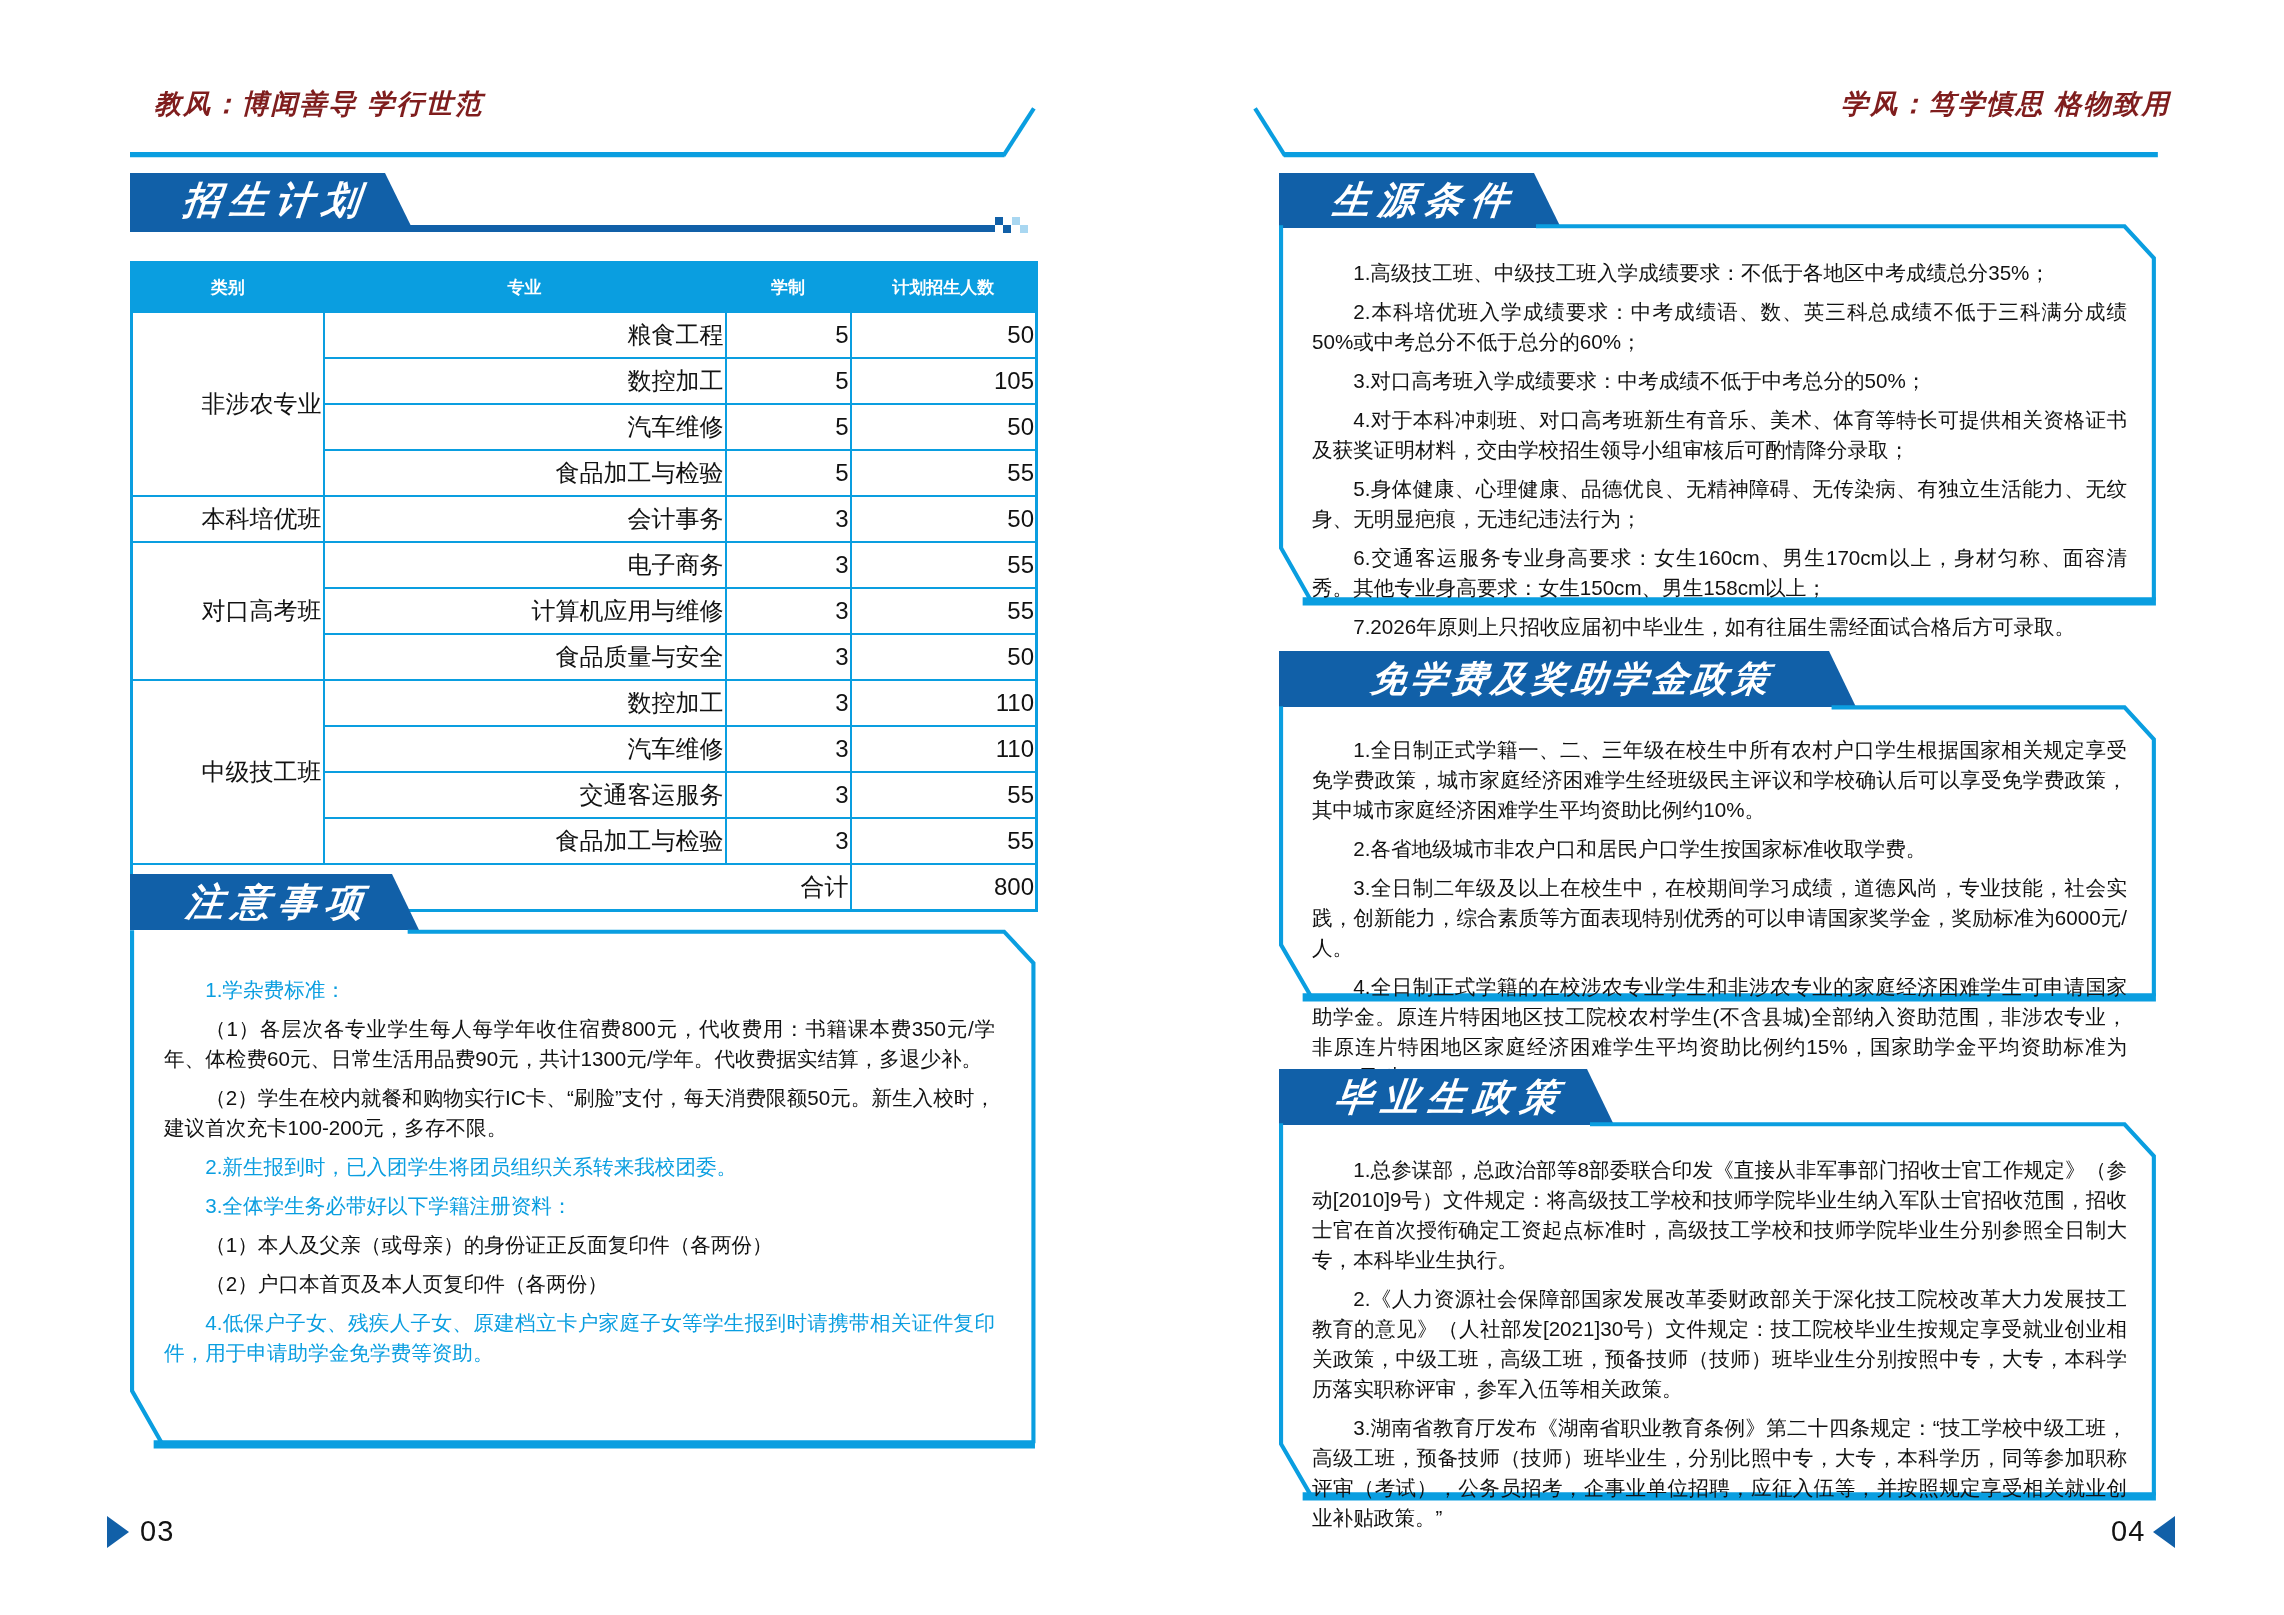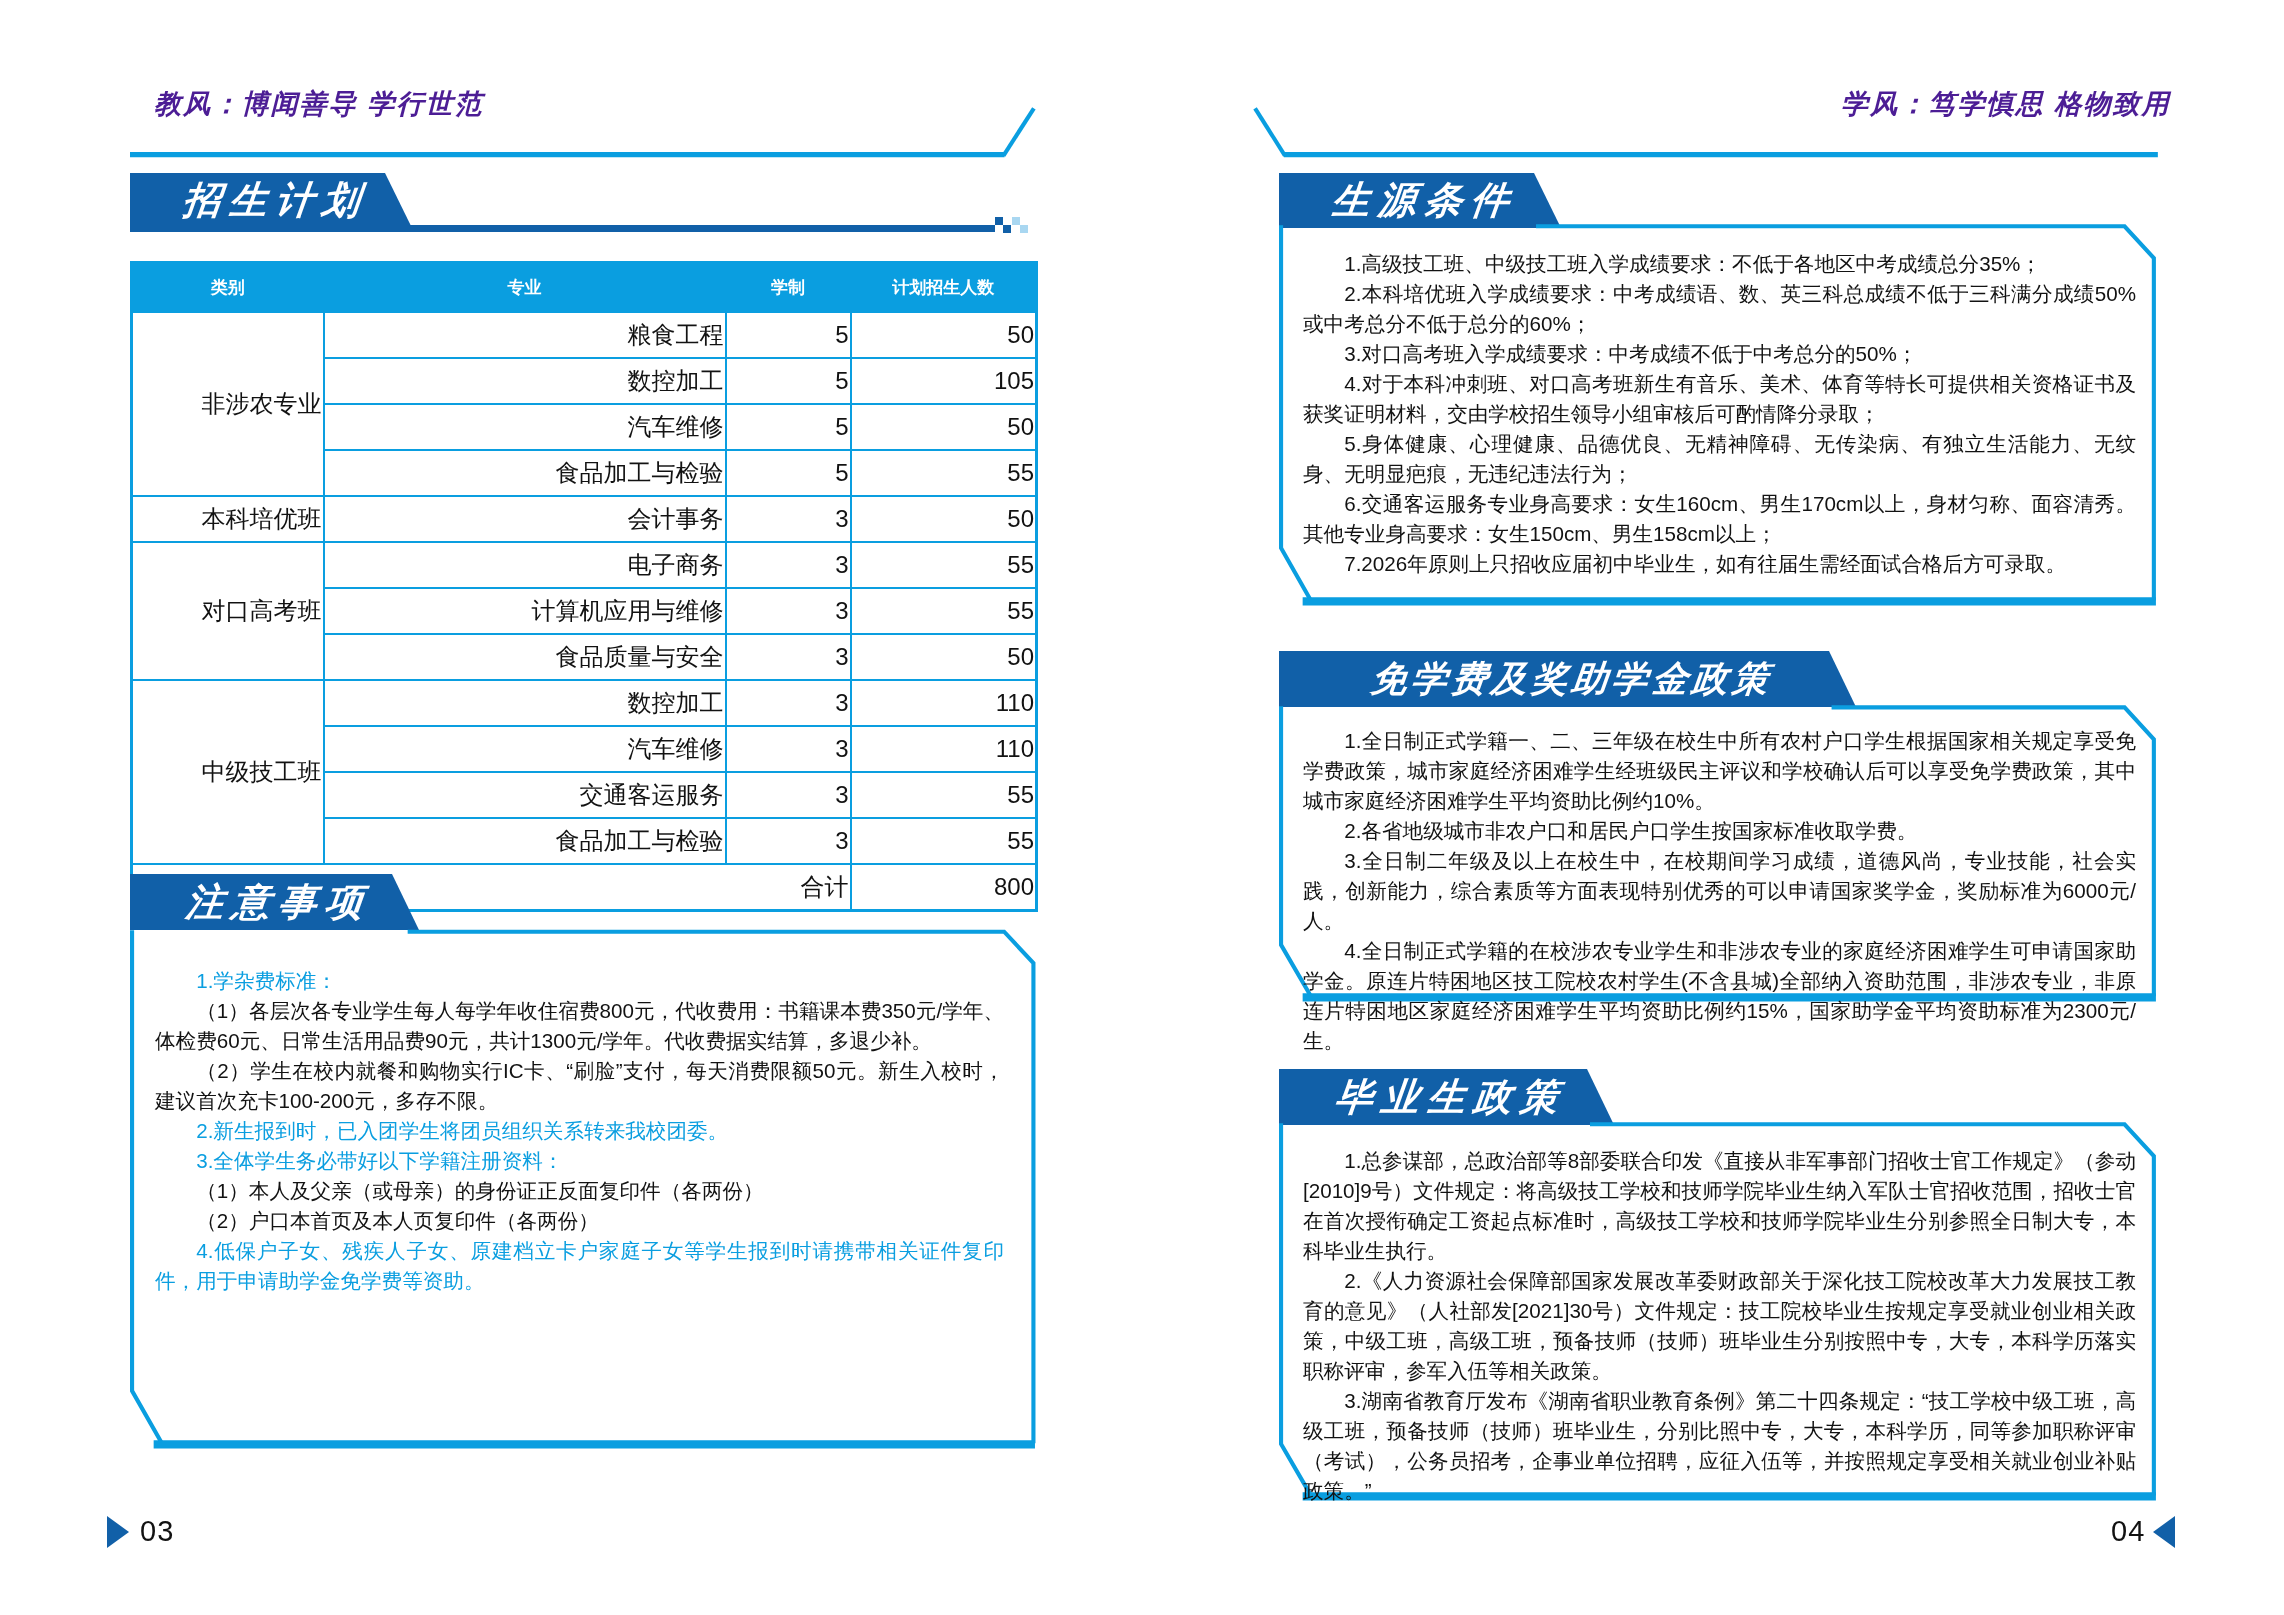--- a/index.html
+++ b/index.html
@@ -9,21 +9,21 @@
   }
   html,body{margin:0;padding:0;}
   body{
     width:2284px;height:1616px;position:relative;background:#ffffff;
     font-family:"Liberation Sans","DejaVu Sans",sans-serif;color:var(--ink);
     overflow:hidden;
   }
   .abs{position:absolute;}
   
   .slogan{
-    font-size:27px;font-weight:bold;font-style:italic;color:#4c1d95;
+    font-size:27px;font-weight:bold;font-style:italic;color:#7f1d1d;
     letter-spacing:2.1px;white-space:nowrap;
   }
   .rule-svg{position:absolute;overflow:visible;}
   
   .banner{
     position:absolute;background:var(--blue);
     clip-path:polygon(0 0, calc(100% - 27px) 0, 100% 100%, 0 100%);
     display:flex;align-items:center;justify-content:center;
   }
   .banner .bt{
@@ -48,21 +48,21 @@
     height:45px;border:2.6px solid var(--cyan);
   }
   table.plan td{
     border:2.6px solid var(--cyan);text-align:right;font-size:24px;
     height:42px;background:#fff;color:var(--ink);
   }
   
   .box-svg{position:absolute;overflow:visible;}
   .flow{position:absolute;}
   .para{
-    margin:0;font-size:20.6px;line-height:30px;text-align:justify;
+    margin:9px;font-size:20.6px;line-height:30px;text-align:justify;
     text-indent:2em;color:var(--ink);
   }
   .para.hl{color:var(--cyan);}
   
   .pagenum{font-size:29px;color:#111;font-weight:normal;letter-spacing:1px;}
   .tri-r{
     width:0;height:0;border-left:22.6px solid var(--blue);
     border-top:16.5px solid transparent;border-bottom:16.5px solid transparent;
   }
   .tri-l{

